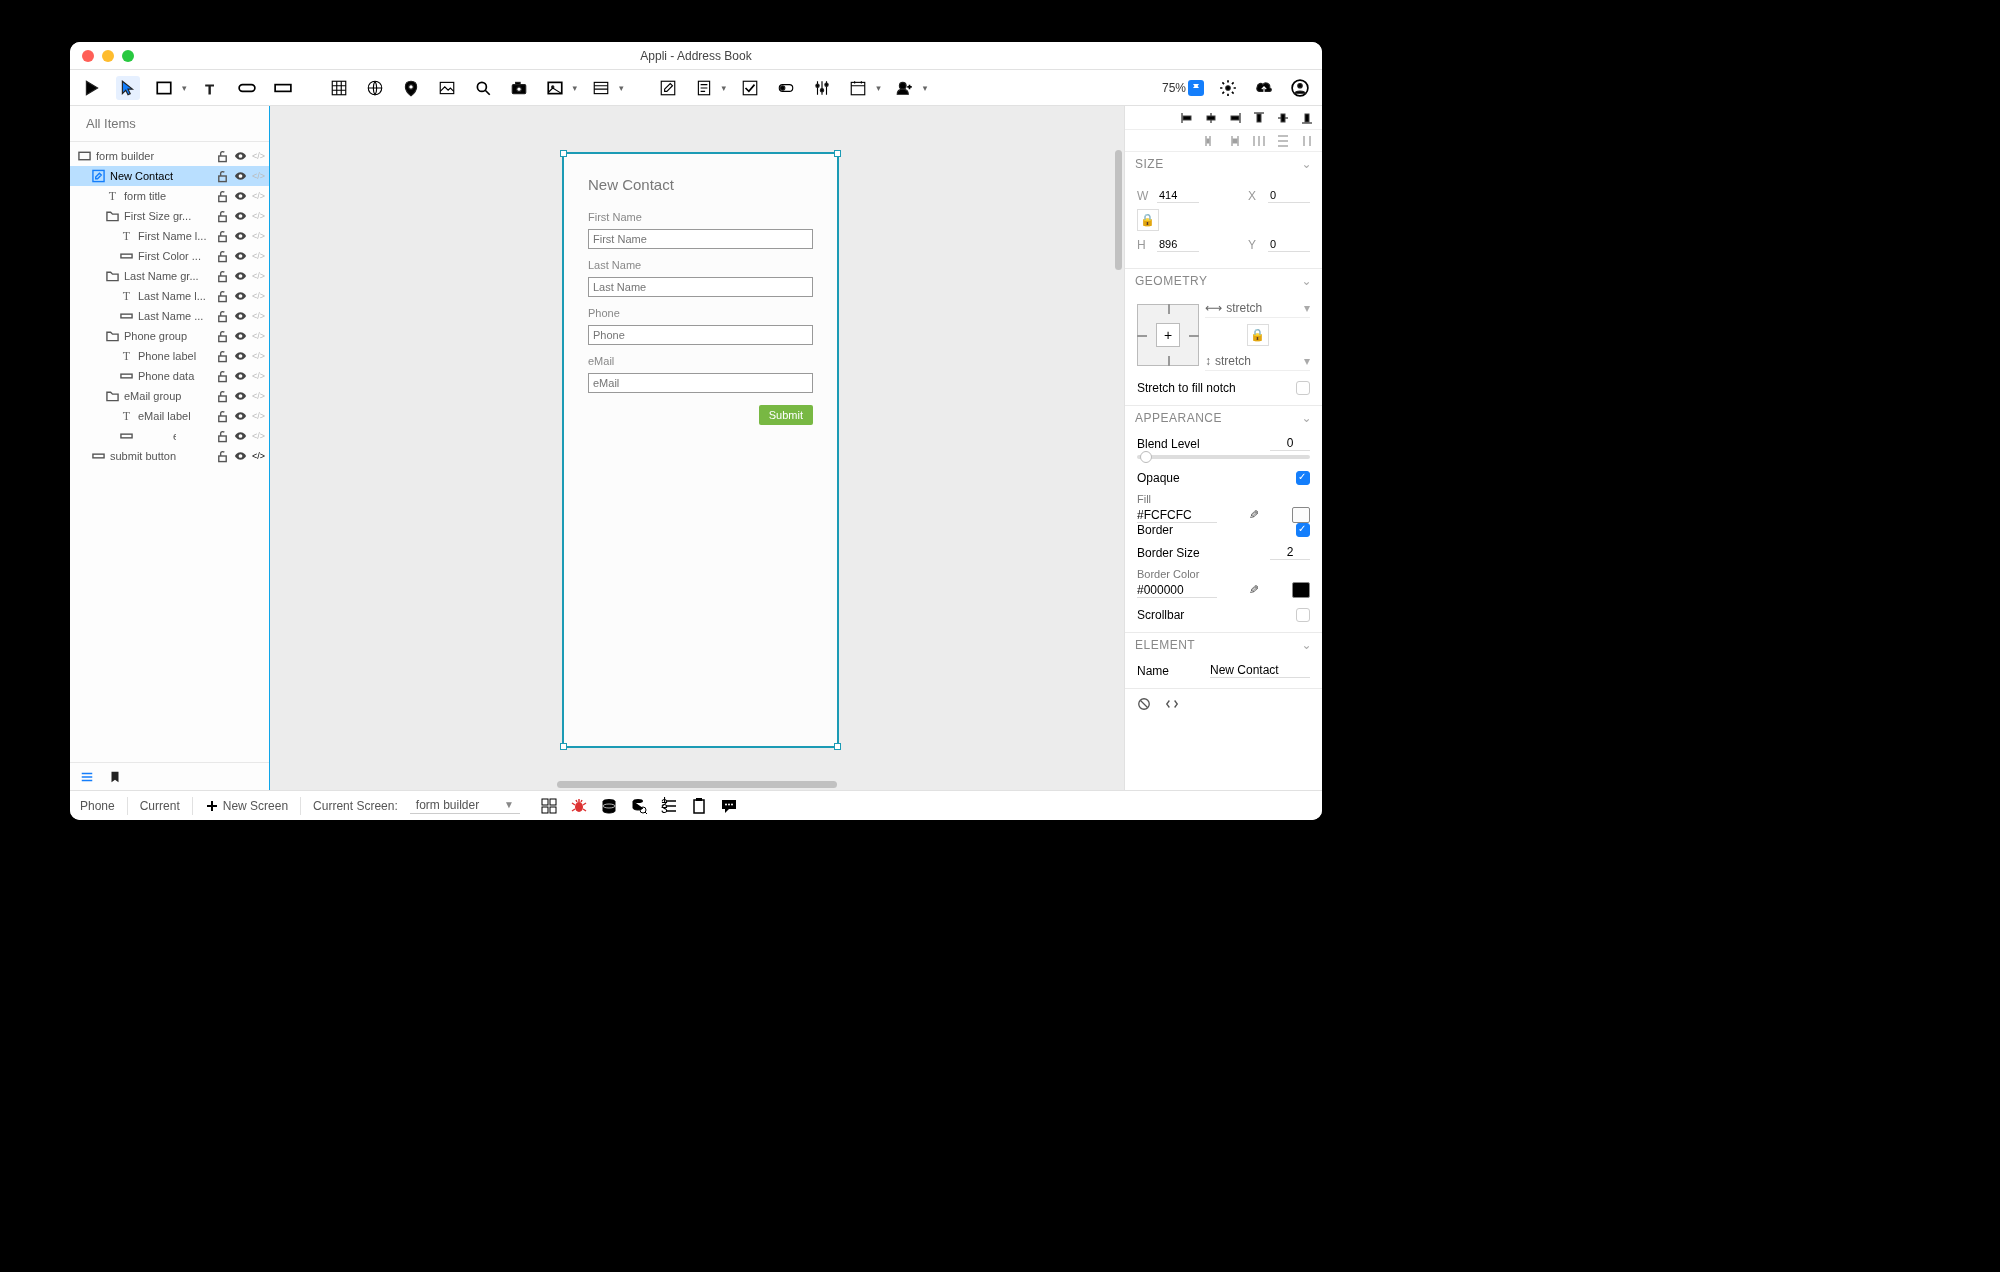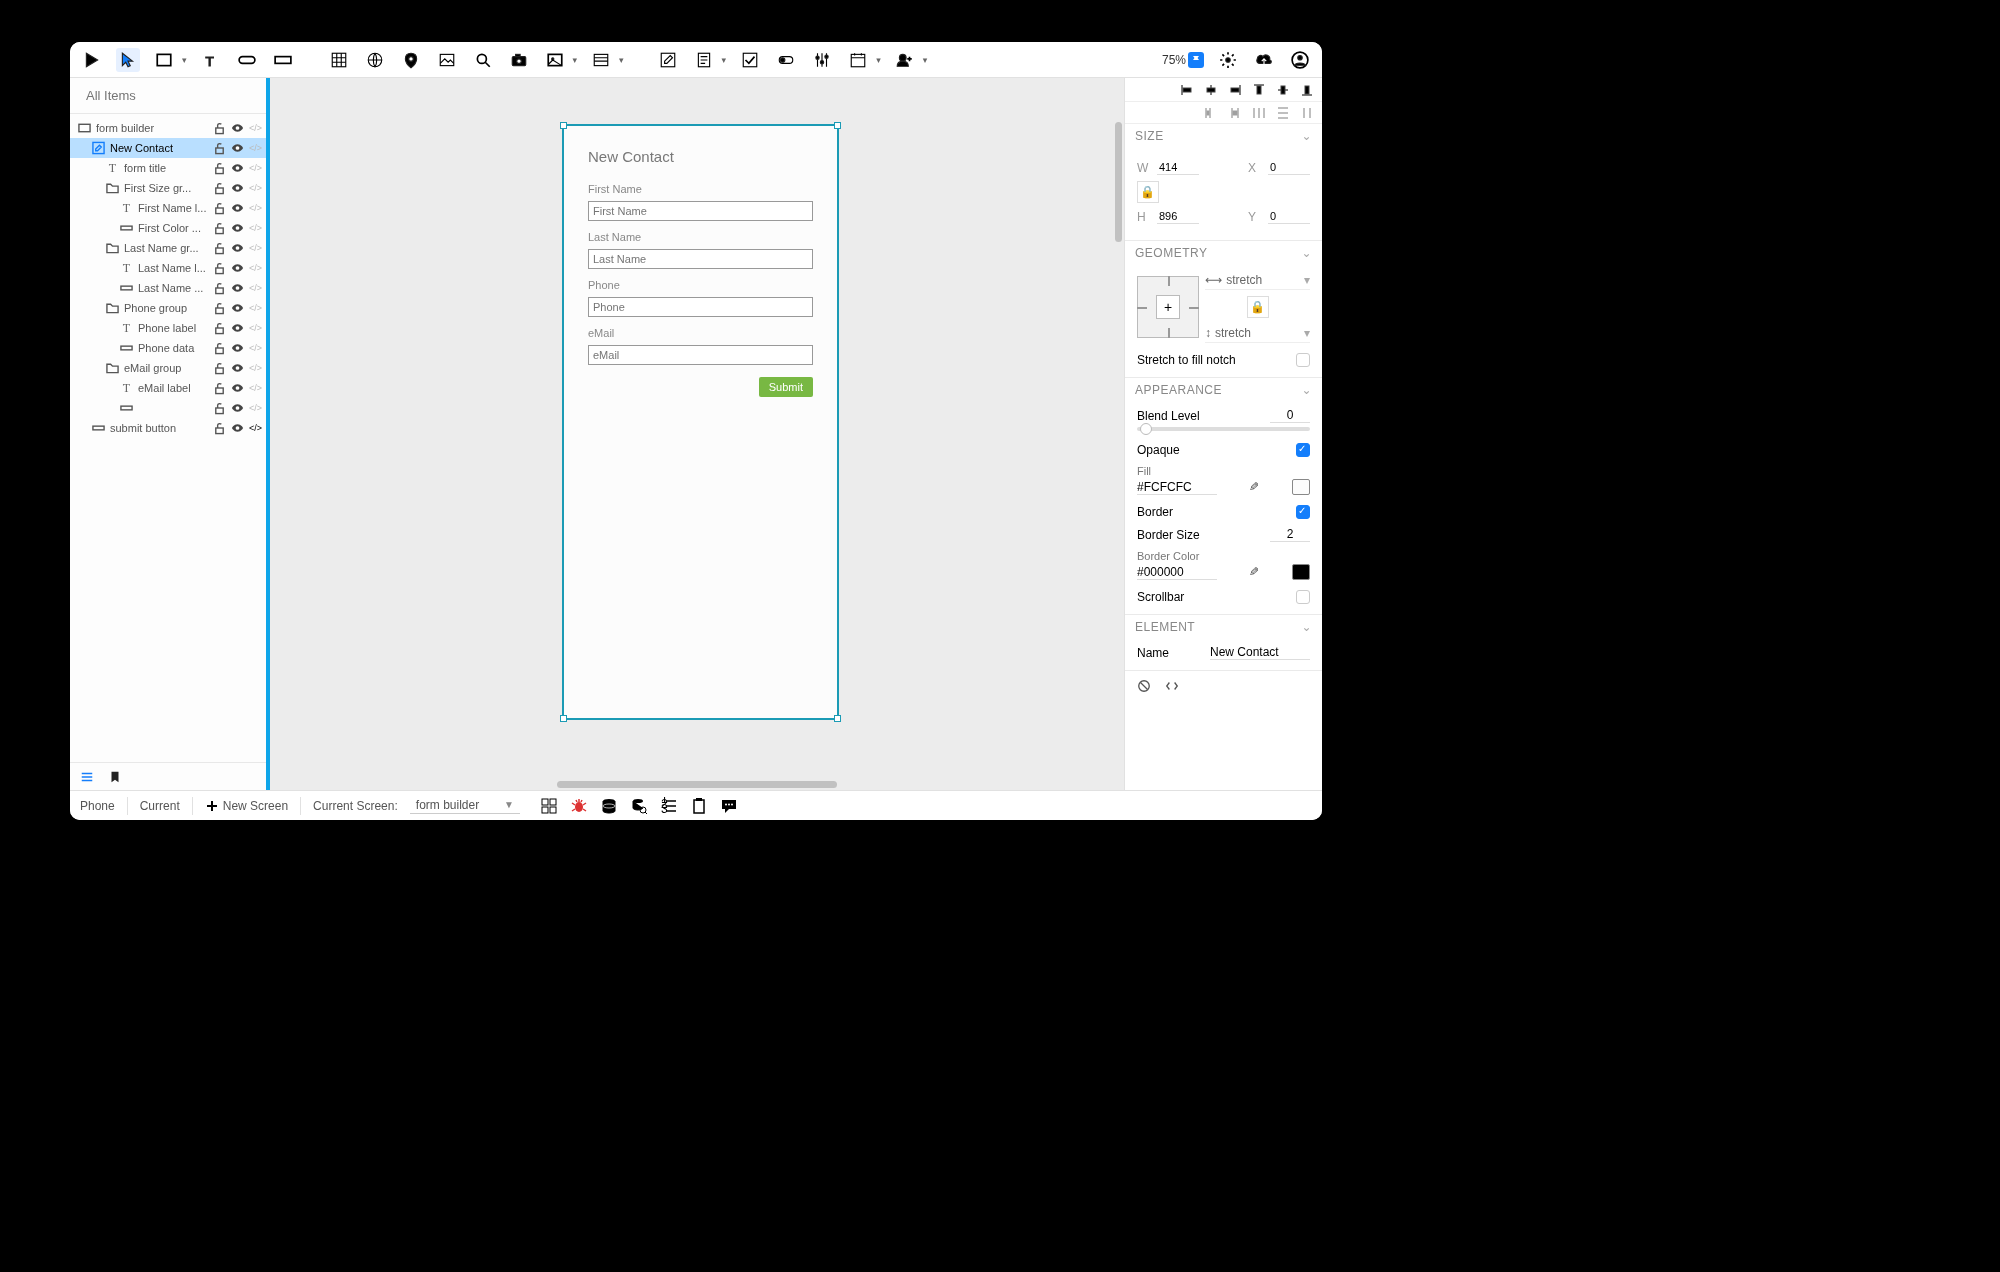--- a/index.html
+++ b/index.html
@@ -19,21 +19,21 @@
   .toolbar svg, .toolbar .glyph { width:18px; height:18px; color:#222; stroke:#222; fill:none; }
   .tb-btn { display:flex; align-items:center; justify-content:center; width:24px; height:24px; cursor:pointer; }
   .tb-btn.sel { background:#e6f0ff; border-radius:3px; }
   .chev { font-size:9px; color:#666; margin-left:-6px; }
   .zoom { display:flex; align-items:center; gap:2px; font-size:12px; color:#333; }
   .zoom .chevbox{ width:16px; height:16px; background:#147efb; border-radius:3px; display:flex; align-items:center; justify-content:center; }
   .zoom .chevbox::after{content:"";width:0;height:0;border-left:3px solid transparent;border-right:3px solid transparent;border-top:4px solid #fff;position:relative;top:-2px;}
   .zoom .chevbox::before{content:"";position:absolute;width:0;height:0;border-left:3px solid transparent;border-right:3px solid transparent;border-bottom:4px solid #fff;transform:translateY(-2px);}
   .body { flex:1; display:flex; overflow:hidden; }
   
-  .sidebar { width:200px; background:#fdfdfd; border-right:4px solid #0ea5e9; display:flex; flex-direction:column; }
+  .sidebar { width:200px; background:#fdfdfd; border-right:1px solid #0ea5e9; display:flex; flex-direction:column; }
   .search { height:36px; display:flex; align-items:center; gap:6px; padding:0 10px; border-bottom:1px solid #e8e8e8; color:#999; }
   .search input { border:none; flex:1; outline:none; font-size:13px; color:#888; background:transparent; }
   .tree { flex:1; overflow:auto; padding-top:4px; }
   .tree-row { height:20px; display:flex; align-items:center; gap:5px; padding-left:8px; padding-right:4px; position:relative; }
   .tree-row.sel { background:#b9dfff; }
   .tree-row .label { flex:1; font-size:11px; color:#555; white-space:nowrap; overflow:hidden; text-overflow:ellipsis; }
   .tree-row.sel .label { color:#000; }
   .tree-icons { display:flex; gap:5px; align-items:center; }
   .mini-icon { width:13px; height:13px; display:flex; align-items:center; justify-content:center; }
   .sidebar-footer { height:28px; border-top:1px solid #e8e8e8; display:flex; align-items:center; gap:14px; padding:0 10px; }
@@ -85,20 +85,28 @@
   .sb-icons{display:flex;gap:12px;align-items:center;margin-left:8px;}
   .sb-icons svg{width:18px;height:18px;}
   .svg-ico{width:14px;height:14px;stroke:#555;fill:none;stroke-width:1.5;}
   .al-ico{width:14px;height:14px;stroke:#444;fill:#444;}
 </style>
 </head>
 <body>
 
 <div class="window">
 
+  <div class="titlebar">
+    <div class="traffic">
+      <span class="t-red"></span>
+      <span class="t-yel"></span>
+      <span class="t-grn"></span>
+    </div>
+    <div class="titlebar-title">Appli - Address Book</div>
+  </div>
 
   <div class="toolbar">
     <div class="tb-btn">
         <svg viewBox="0 0 16 16">
           <path d="M3 2 L13 8 L3 14 Z" fill="#000"></path>
         </svg>
       </div>
     <div class="tb-btn sel">
         <svg viewBox="0 0 16 16">
           <path d="M3 2 L3 13 L6 10 L8 14 L10 13 L8 9 L12 9 Z" fill="#147efb"></path>
@@ -777,21 +785,21 @@
           <div class="prop-flex" style="margin-top:12px;">
               <span>Opaque</span>
               <span class="check on"></span>
             </div>
           <div class="prop-label">Fill</div>
           <div class="prop-flex">
             <input class="wide" type="text" style="border-top: none; border-right: none; border-left: none; border-image: initial; border-bottom: 1px solid rgb(221, 221, 221); width: 80px;" value="#FCFCFC">
             <span class="pipette"></span>
             <span class="swatch" style="background:#fcfcfc;"></span>
           </div>
-          <div class="prop-flex" style="margin-top:10px;">
+          <div class="prop-flex" style="">
               <span>Border</span>
               <span class="check on"></span>
             </div>
           <div class="prop-flex" style="margin-top:8px;">
               <span>Border Size</span>
             <input type="text" style="width: 40px; border-top: none; border-right: none; border-left: none; border-image: initial; border-bottom: 1px solid rgb(221, 221, 221); text-align: center;" value="2">
             </div>
           <div class="prop-label">Border Color</div>
           <div class="prop-flex">
             <input type="text" style="border-top: none; border-right: none; border-left: none; border-image: initial; border-bottom: 1px solid rgb(221, 221, 221); width: 80px;" value="#000000">

